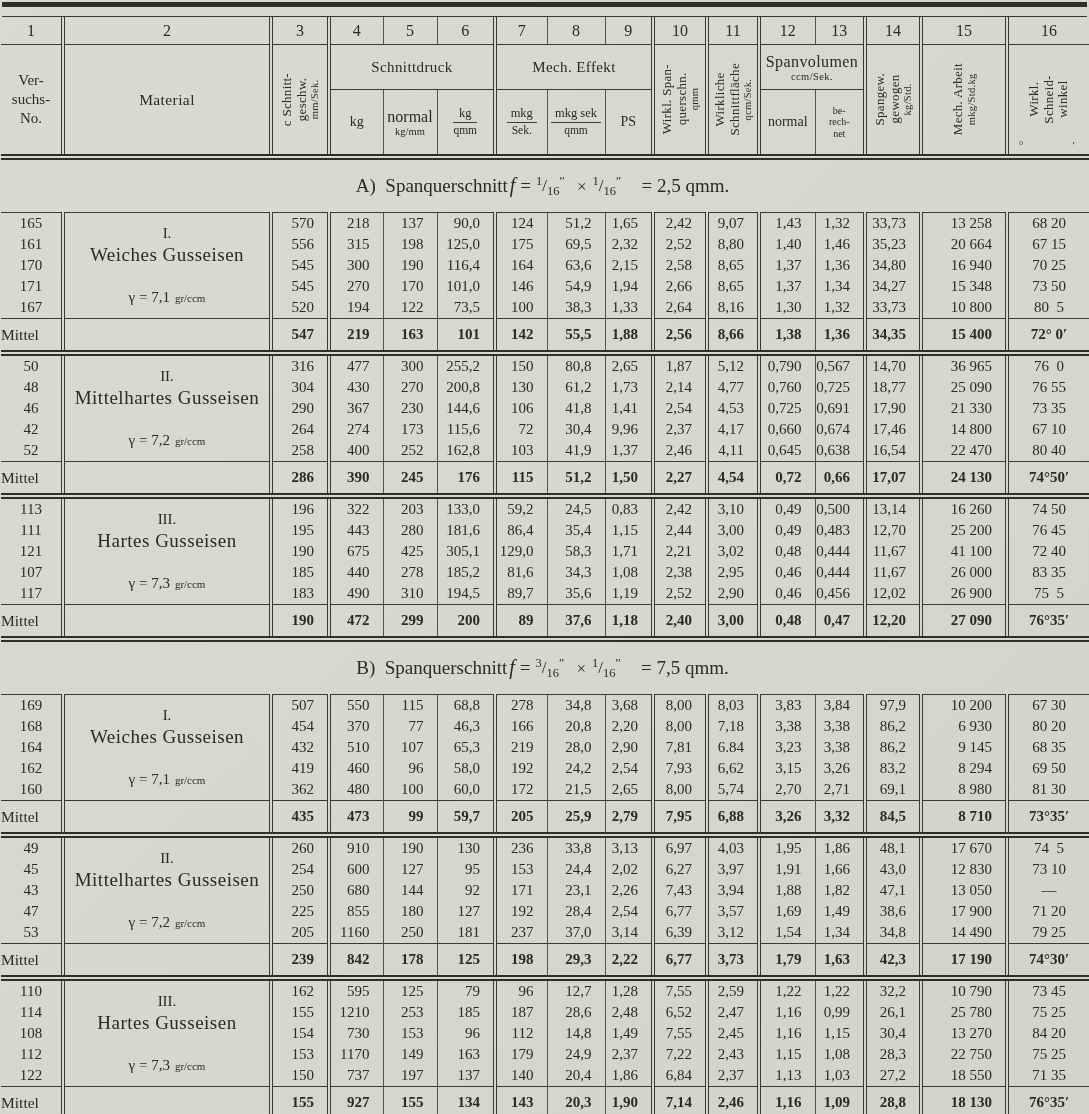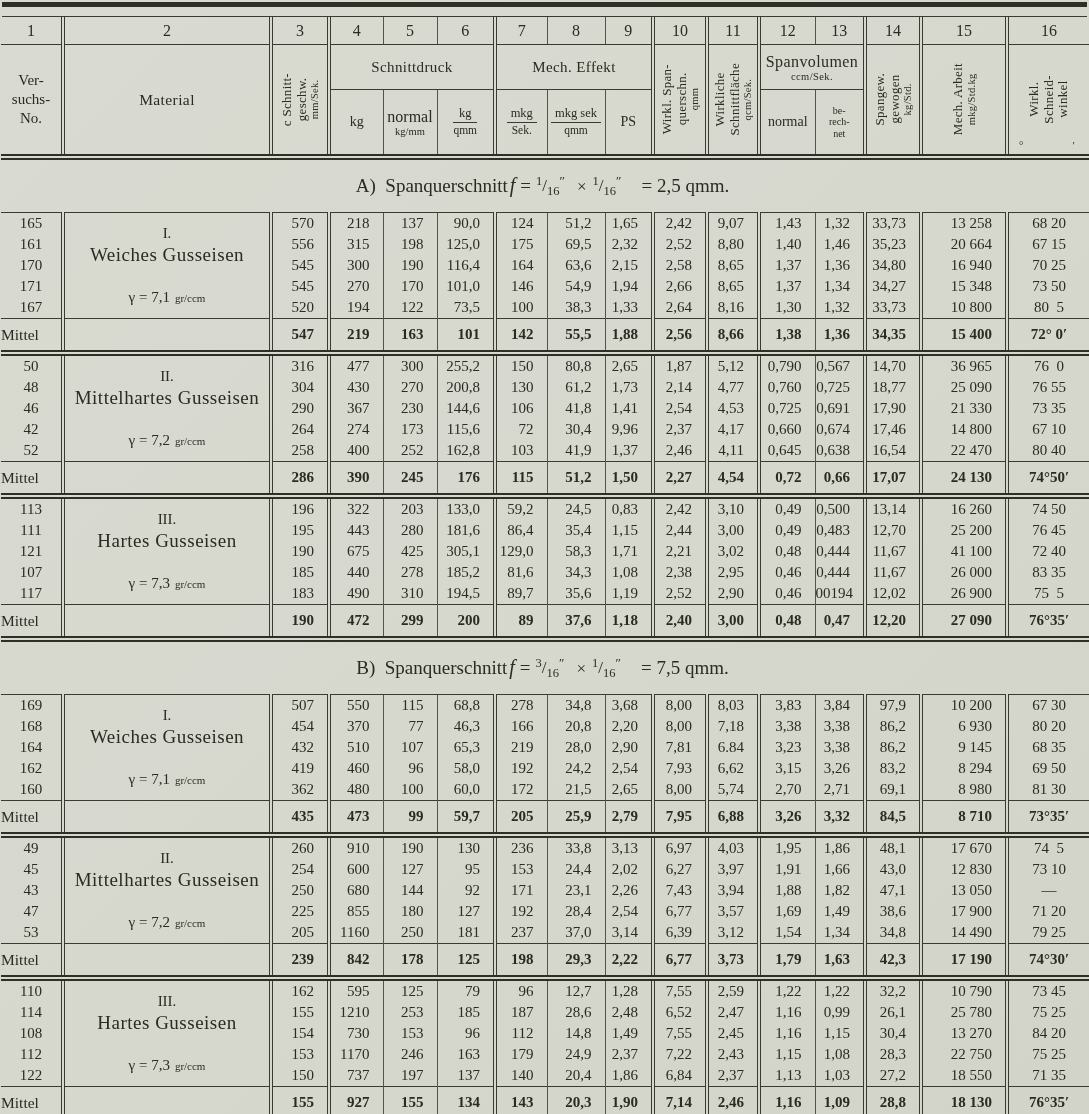--- a/index.html
+++ b/index.html
@@ -478,21 +478,21 @@
           <td class="dcell num r-d">183</td>
           <td class="dcell num r-s">490</td>
           <td class="dcell num r-s">310</td>
           <td class="dcell num r-d">194,5</td>
           <td class="dcell num r-s">89,7</td>
           <td class="dcell num r-s">35,6</td>
           <td class="dcell num r-d">1,19</td>
           <td class="dcell num r-d">2,52</td>
           <td class="dcell num r-d">2,90</td>
           <td class="dcell num r-s">0,46</td>
-          <td class="dcell num r-d">00194</td>
+          <td class="dcell num r-d">0,456</td>
           <td class="dcell num r-d">12,02</td>
           <td class="dcell num r-d">26 900</td>
           <td class="dcell deg">75  5</td>
         </tr>
         <tr class="mittel">
           <td class="c-no r-d m-label">Mittel</td>
           <td class="r-d"></td>
           <td class="dcell num r-d mbold">190</td>
           <td class="dcell num r-s mbold">472</td>
           <td class="dcell num r-s mbold">299</td>
@@ -768,21 +768,21 @@
           <td class="dcell num r-s">1,16</td>
           <td class="dcell num r-d">1,15</td>
           <td class="dcell num r-d">30,4</td>
           <td class="dcell num r-d">13 270</td>
           <td class="dcell deg">84 20</td>
         </tr>
         <tr class="data-row">
           <td class="c-no r-d">112</td>
           <td class="dcell num r-d">153</td>
           <td class="dcell num r-s">1170</td>
-          <td class="dcell num r-s">246</td>
+          <td class="dcell num r-s">149</td>
           <td class="dcell num r-d">163</td>
           <td class="dcell num r-s">179</td>
           <td class="dcell num r-s">24,9</td>
           <td class="dcell num r-d">2,37</td>
           <td class="dcell num r-d">7,22</td>
           <td class="dcell num r-d">2,43</td>
           <td class="dcell num r-s">1,15</td>
           <td class="dcell num r-d">1,08</td>
           <td class="dcell num r-d">28,3</td>
           <td class="dcell num r-d">22 750</td>

